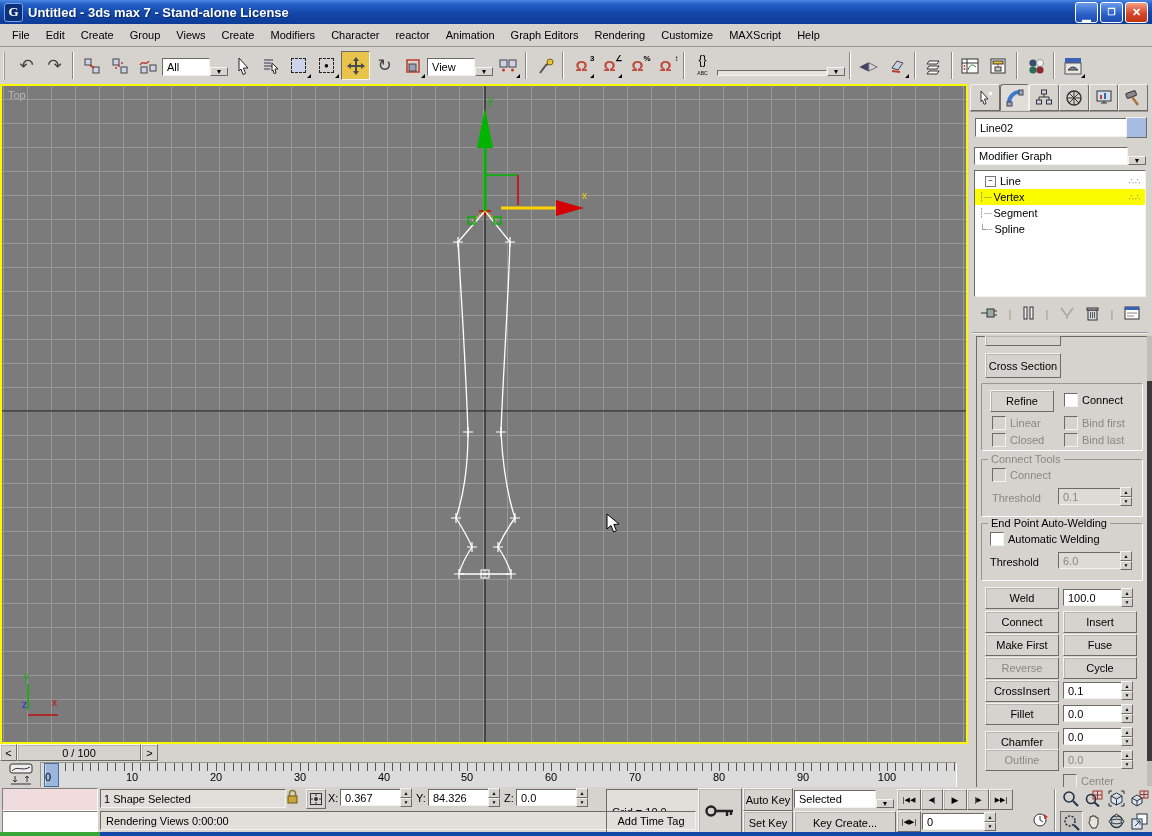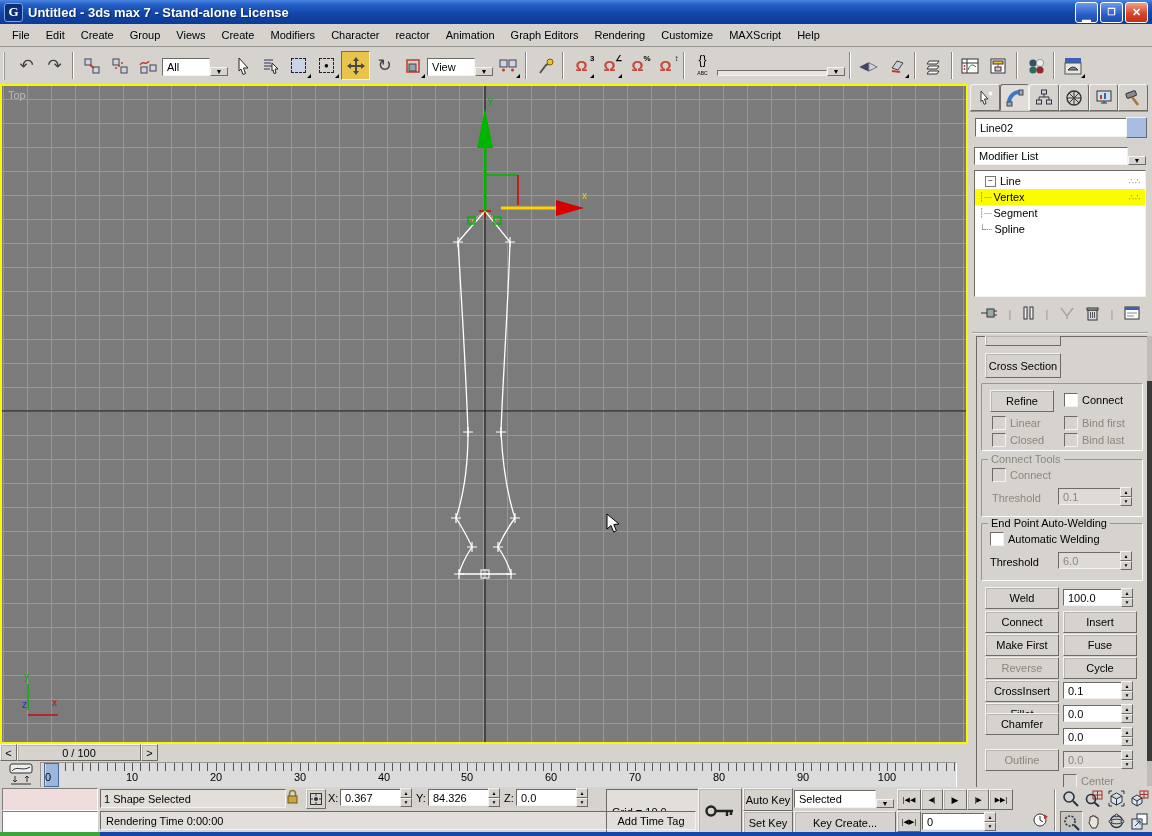--- a/index.html
+++ b/index.html
@@ -381,21 +381,21 @@
         </svg>
       </span>
   </div>
 
   <div class="abs fieldw" style="left:5px;top:34px;width:146px;height:17px;display:flex;align-items:center;padding:0 4px">
       <span>Line02</span>
     </div>
   <div class="abs" style="left:156px;top:33px;width:19px;height:19px;background:#a6bce2;border:1px solid;border-color:#f4f2ee #6e6b66 #6e6b66 #f4f2ee"></div>
 
   <div class="abs combo" style="left:4px;top:61px;width:172px">
-    <span class="cval" style="flex:1">Modifier List</span>
+    <span class="cval" style="flex:1">Modifier Graph</span>
     <span class="cbtn">▼</span>
   </div>
 
   <div class="abs fieldw" style="left:4px;top:86px;width:172px;height:127px;padding-top:2px;box-sizing:border-box">
     <div class="stackrow">
       <span style="width:9px;height:9px;border:1px solid #777;font-size:8px;line-height:7px;text-align:center;margin:0 4px 0 6px;background:#fff">−</span>
       <span>Line</span>
       <span class="subdots">∴∴</span>
     </div>
     <div class="stackrow" style="background:#fcfc00">
@@ -554,21 +554,21 @@
         <span>Fillet</span>
       </div>
     <div class="pfield" style="left:86px;top:368px;width:54px;height:15px">
         <span>0.0</span>
       </div>
     <div class="spin abs" style="left:144px;top:367px;height:19px">
         <span>▲</span>
         <span>▼</span>
       </div>
 
-    <div class="pbtn" style="left:8px;top:376px;width:72px;height:20px">
+    <div class="pbtn" style="left:8px;top:394px;width:72px;height:20px">
         <span>Chamfer</span>
       </div>
     <div class="pfield" style="left:86px;top:391px;width:54px;height:15px">
         <span>0.0</span>
       </div>
     <div class="spin abs" style="left:144px;top:390px;height:19px">
         <span>▲</span>
         <span>▼</span>
       </div>
 
@@ -674,21 +674,21 @@
   <div class="spin abs" style="left:576px;top:1px;height:19px">
       <span>▲</span>
       <span>▼</span>
     </div>
 
   <div class="abs fieldg" style="left:606px;top:2px;width:88px;height:17px;display:flex;align-items:center;padding:13px 5px">
       <span>Grid = 10.0</span>
     </div>
 
   <div class="abs fieldg" style="left:100px;top:24px;width:500px;height:17px;display:flex;align-items:center;padding:0 5px">
-      <span>Rendering Time  0:00:00</span>
+      <span>Rendering Views  0:00:00</span>
     </div>
   <div class="abs fieldg" style="left:606px;top:24px;width:88px;height:17px;display:flex;align-items:center;justify-content:center">
       <span>Add Time Tag</span>
     </div>
 
   <div class="abs btn" style="left:698px;top:1px;width:42px;height:44px">
     <svg width="30" height="18">
         <circle cx="6" cy="9" r="4.5" fill="none" stroke="#222" stroke-width="2.4"></circle>
         <path d="M10 9 H28 M22 9 v5 M26 9 v4" stroke="#222" stroke-width="2.4"></path>
       </svg>

